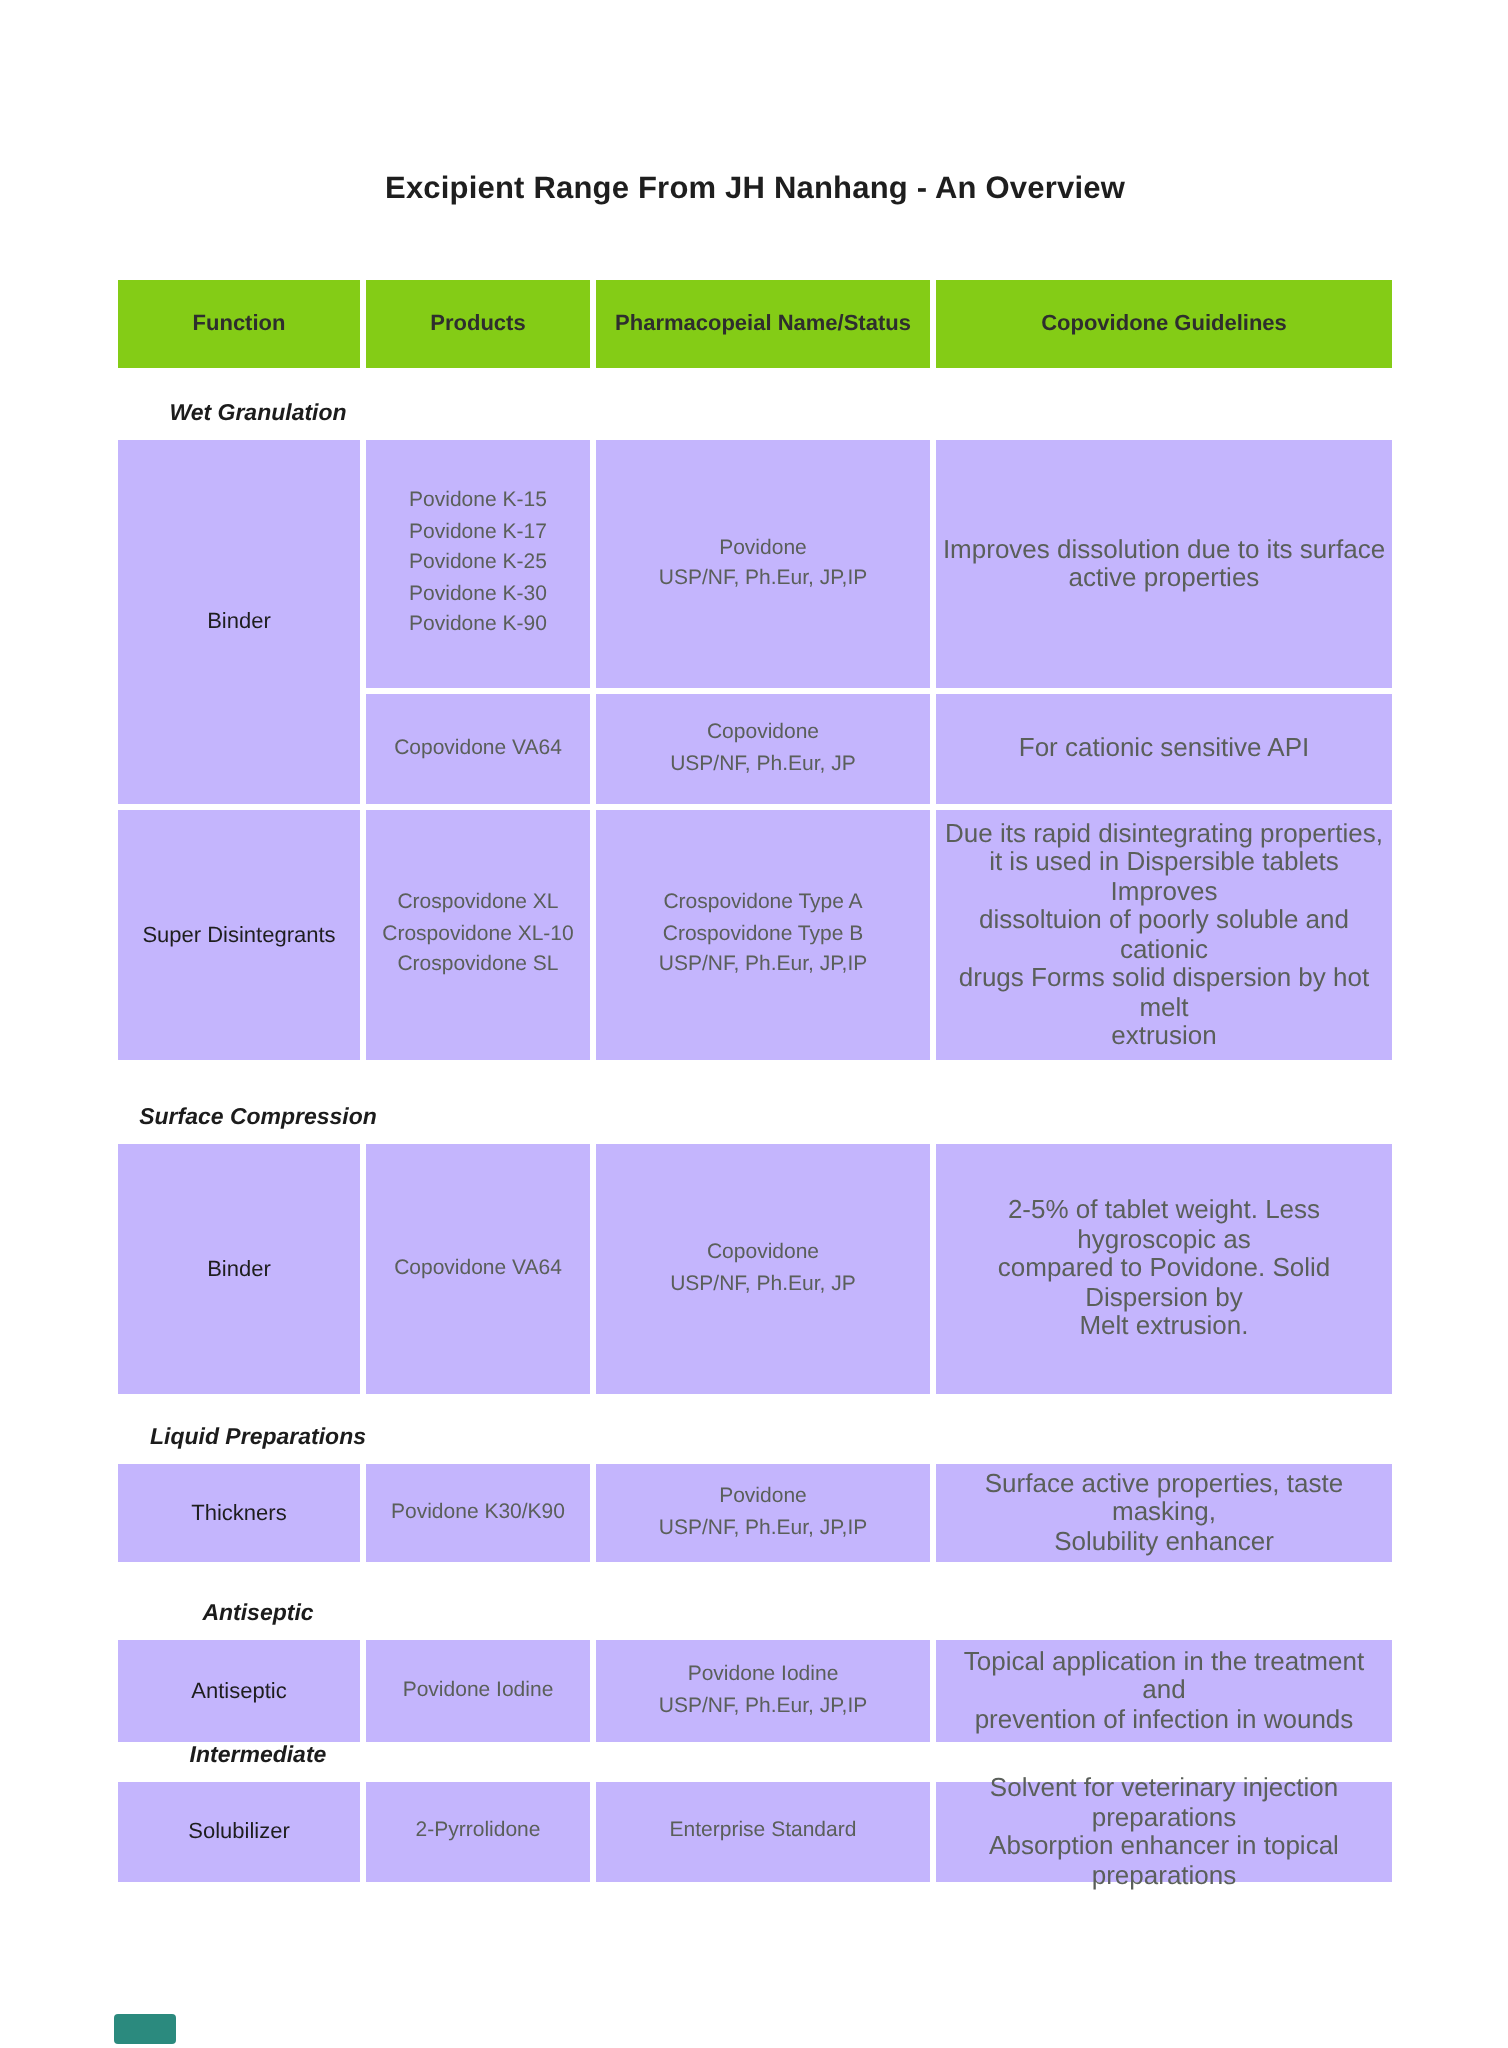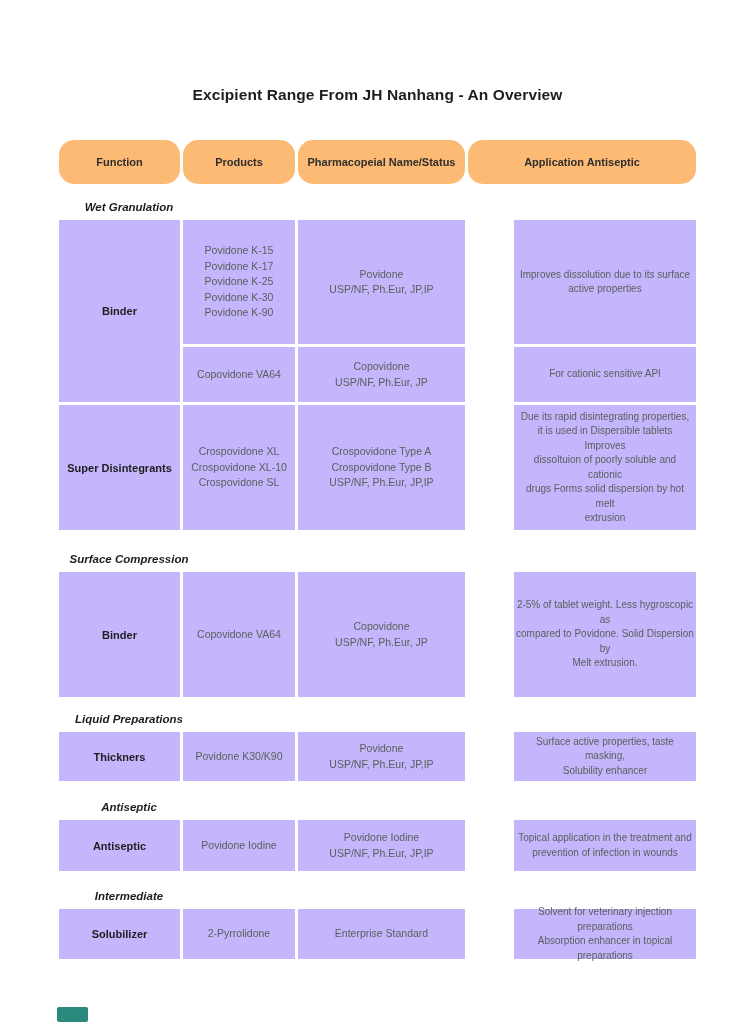--- a/index.html
+++ b/index.html
@@ -21,79 +21,79 @@
 
   .table-wrap { width:637px; margin-left:59px; }
 
   .grid {
     display:grid;
     grid-template-columns:121px 112px 167px 228px;
     column-gap:3px; row-gap:3px;
   }
   .header-grid { grid-template-rows:44px; margin-bottom:16px; }
   .hcell {
-    background:#fdba74;
+    background:#84cc16;
     display:flex; align-items:center; justify-content:center;
     text-align:left;
-    font-size:11px; font-weight:600; color:#2e2e2e;border-radius:15px;
+    font-size:11px; font-weight:600; color:#2e2e2e;
   }
 
   .section-label {
     width:140px; text-align:center;
     font-size:11.5px; font-weight:bold; color:#1c1c1c;
     height:15px; line-height:15px;
     margin-bottom:5px;
     font-style:italic;
   }
   .mt22 { margin-top:22px; }
   .mt15 { margin-top:15px; }
   .mt19 { margin-top:19px; }
-  .mt18 { margin-top:18px; }
+  .mt18 { }
 
   .wg-grid  { grid-template-rows:124px 55px 125px; }
   .dc-grid  { grid-template-rows:125px; }
   .lp-grid  { grid-template-rows:49px; }
   .as-grid  { grid-template-rows:51px; }
   .im-grid  { grid-template-rows:50px; }
 
   .cell {
     background:#c4b5fd;
     display:flex; align-items:center; justify-content:center;
     text-align:center;
     font-size:10.5px; color:#5a5f5a; line-height:15.5px;
     white-space:pre-line;
     padding:2px 4px;
   }
   .fn {
-    font-weight:bold; color:#1e1e1e; font-size:11px;
+    font-weight:normal; color:#1e1e1e; font-size:11px;
     line-height:14px; padding:0 1px; white-space:normal;
   }
   .binder-span { grid-column:1; grid-row:1 / 3; }
-  .guide { font-size:10px; line-height:14.5px; padding:8px 2px;margin-left:46px; }
+  .guide { font-size:13px; line-height:14.5px; padding:8px 2px; }
 
   .footer-mark {
     position:absolute; left:57px; top:1007px;
     width:31px; height:15px;
     background:#2b8a7e; border-radius:2px;
   }
 </style>
 </head>
 <body>
 
 <div class="page">
 
   <h1 class="title">Excipient Range From JH Nanhang - An Overview</h1>
 
   <div class="table-wrap">
 
     <div class="grid header-grid">
       <div class="hcell">Function</div>
       <div class="hcell">Products</div>
       <div class="hcell">Pharmacopeial Name/Status</div>
-      <div class="hcell">Application Antiseptic</div>
+      <div class="hcell">Copovidone Guidelines</div>
     </div>
 
     <div class="section-label">Wet Granulation</div>
     <div class="grid wg-grid">
       <div class="cell fn binder-span">Binder</div>
       <div class="cell">Povidone K-15
 Povidone K-17
 Povidone K-25
 Povidone K-30
 Povidone K-90</div>

